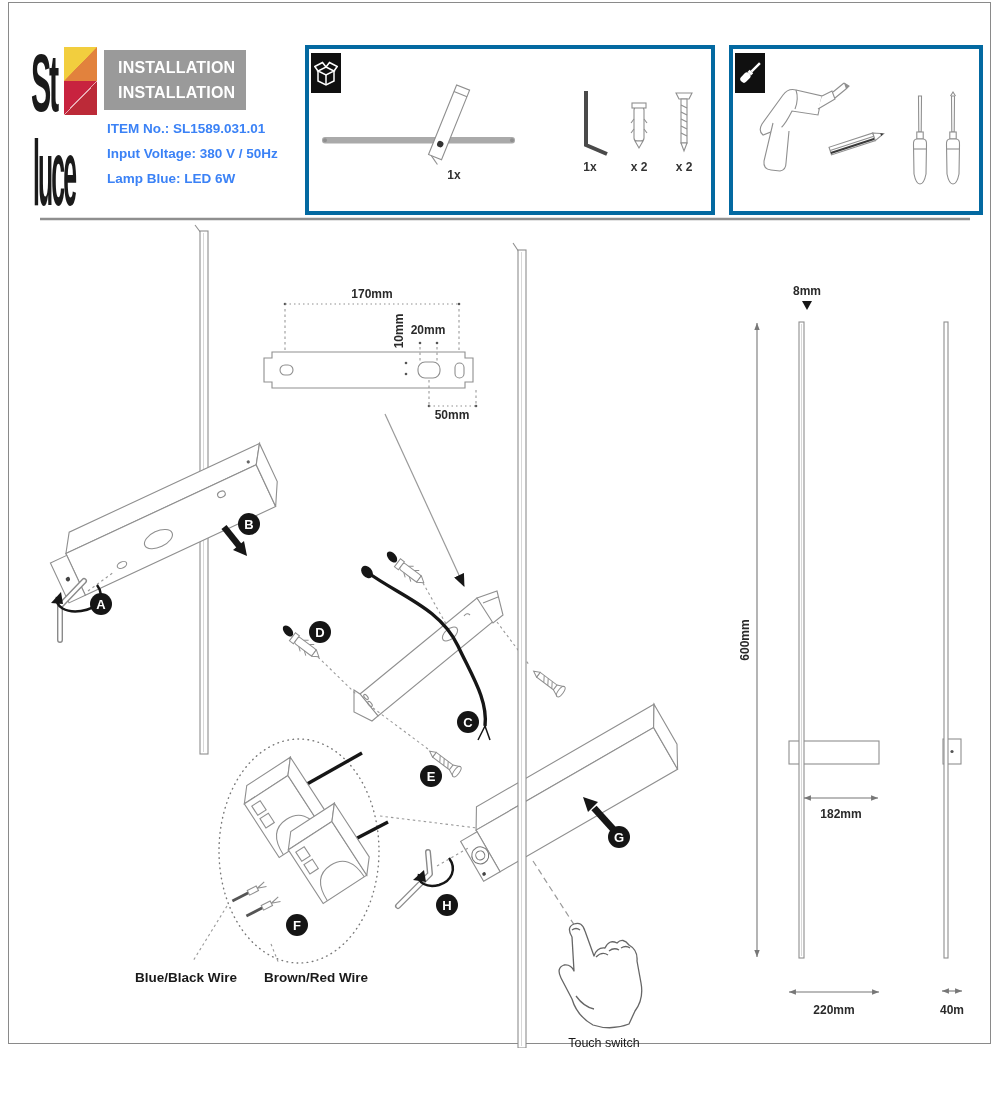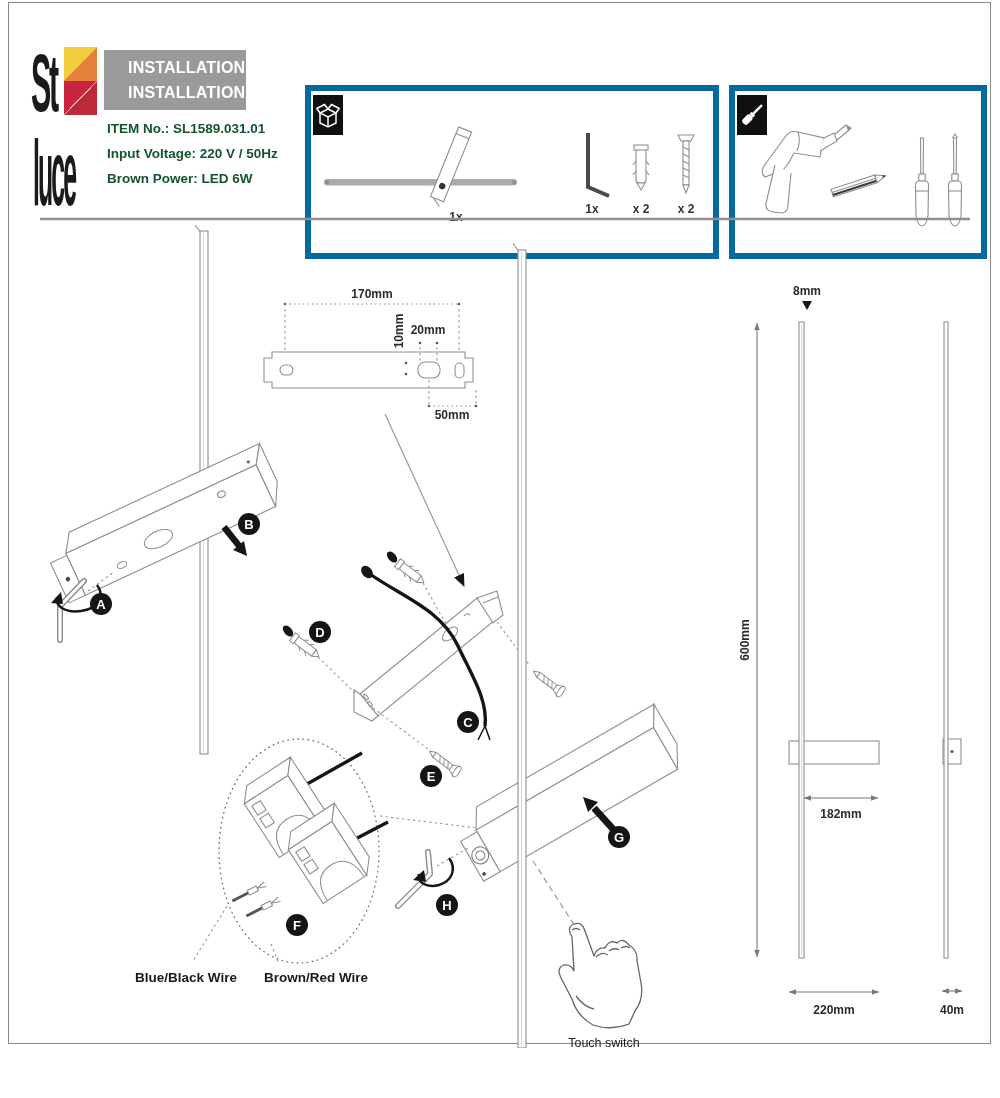--- a/index.html
+++ b/index.html
@@ -9,25 +9,25 @@
   
   .logo-st{position:absolute;left:31px;top:41px;font-weight:bold;font-size:40px;color:#1a1a1a;
            letter-spacing:-3px;transform:scale(0.76,2.05);transform-origin:0 0;line-height:1;}
   .logo-luce{position:absolute;left:33px;top:127px;font-weight:bold;font-size:40px;color:#1a1a1a;
            letter-spacing:-3px;transform:scale(0.62,2.3);transform-origin:0 0;line-height:1;}
   .logo-mark{position:absolute;left:64px;top:47px;width:33px;height:68px;}
   .lm-top{height:34px;background:linear-gradient(to bottom right,#f2ce3e 49.5%,#e2823d 50.5%);}
   .lm-bottom{height:34px;background:linear-gradient(to bottom right,#c8233f 48.8%,#e9aab2 48.8%,#e9aab2 51.2%,#bc2a38 51.2%);}
   
   .title-box{position:absolute;left:104px;top:50px;width:142px;height:60px;background:#9a9a9a;
-             color:#fff;font-weight:bold;font-size:16px;line-height:25px;padding:5px 0 0 24px;
+             color:#fff;font-weight:bold;font-size:16px;line-height:25px;padding:5px 0 0 14px;
              box-sizing:border-box;letter-spacing:.2px;}
-  .info{position:absolute;left:107px;top:116px;font-size:13.5px;font-weight:bold;color:#14532d;line-height:25px;}
+  .info{position:absolute;left:107px;top:116px;font-size:13.5px;font-weight:bold;color:#3b82f6;line-height:25px;}
   
-  .box{position:absolute;border:6px solid #0369a1;background:#fff;margin-top:40px;}
+  .box{position:absolute;border:4px solid #0369a1;background:#fff;}
   .parts-box{left:305px;top:45px;width:402px;height:162px;}
   .tools-box{left:729px;top:45px;width:246px;height:162px;}
   .box-icon{position:absolute;left:2px;top:4px;width:30px;height:40px;background:#101010;
             display:flex;align-items:center;justify-content:center;}
   .box-svg{position:absolute;left:0;top:0;}
   
   .main-svg{position:absolute;left:0;top:0;}
   .s{stroke:#8f8f8f;fill:#fff;stroke-width:1.1;}
   .sn{stroke:#8f8f8f;fill:none;stroke-width:1.1;}
   .dash{stroke:#9a9a9a;fill:none;stroke-dasharray:2.5,3;stroke-width:1.1;}
@@ -53,22 +53,22 @@
     <div class="logo-luce">luce</div>
   </div>
 
   <div class="title-box">
     <div>INSTALLATION</div>
     <div>INSTALLATION</div>
   </div>
 
   <div class="info">
     <div>ITEM No.: SL1589.031.01</div>
-    <div>Input Voltage: 220 V / 50Hz</div>
-    <div>Brown Power: LED 6W</div>
+    <div>Input Voltage: 380 V / 50Hz</div>
+    <div>Lamp Blue: LED 6W</div>
   </div>
 
   <div class="box parts-box">
     <div class="box-icon">
       <svg width="24" height="32" viewBox="0 0 24 32">
         <g stroke="#fff" fill="none" stroke-width="1.5">
           <polygon points="12,10 20,14 12,18 4,14"></polygon>
           <path d="M4,14 L4,24 L12,28 L20,24 L20,14"></path>
           <line x1="12" y1="18" x2="12" y2="28"></line>
           <path d="M4,14 L0.8,9.5 L8.5,5.5 L12,10"></path>

